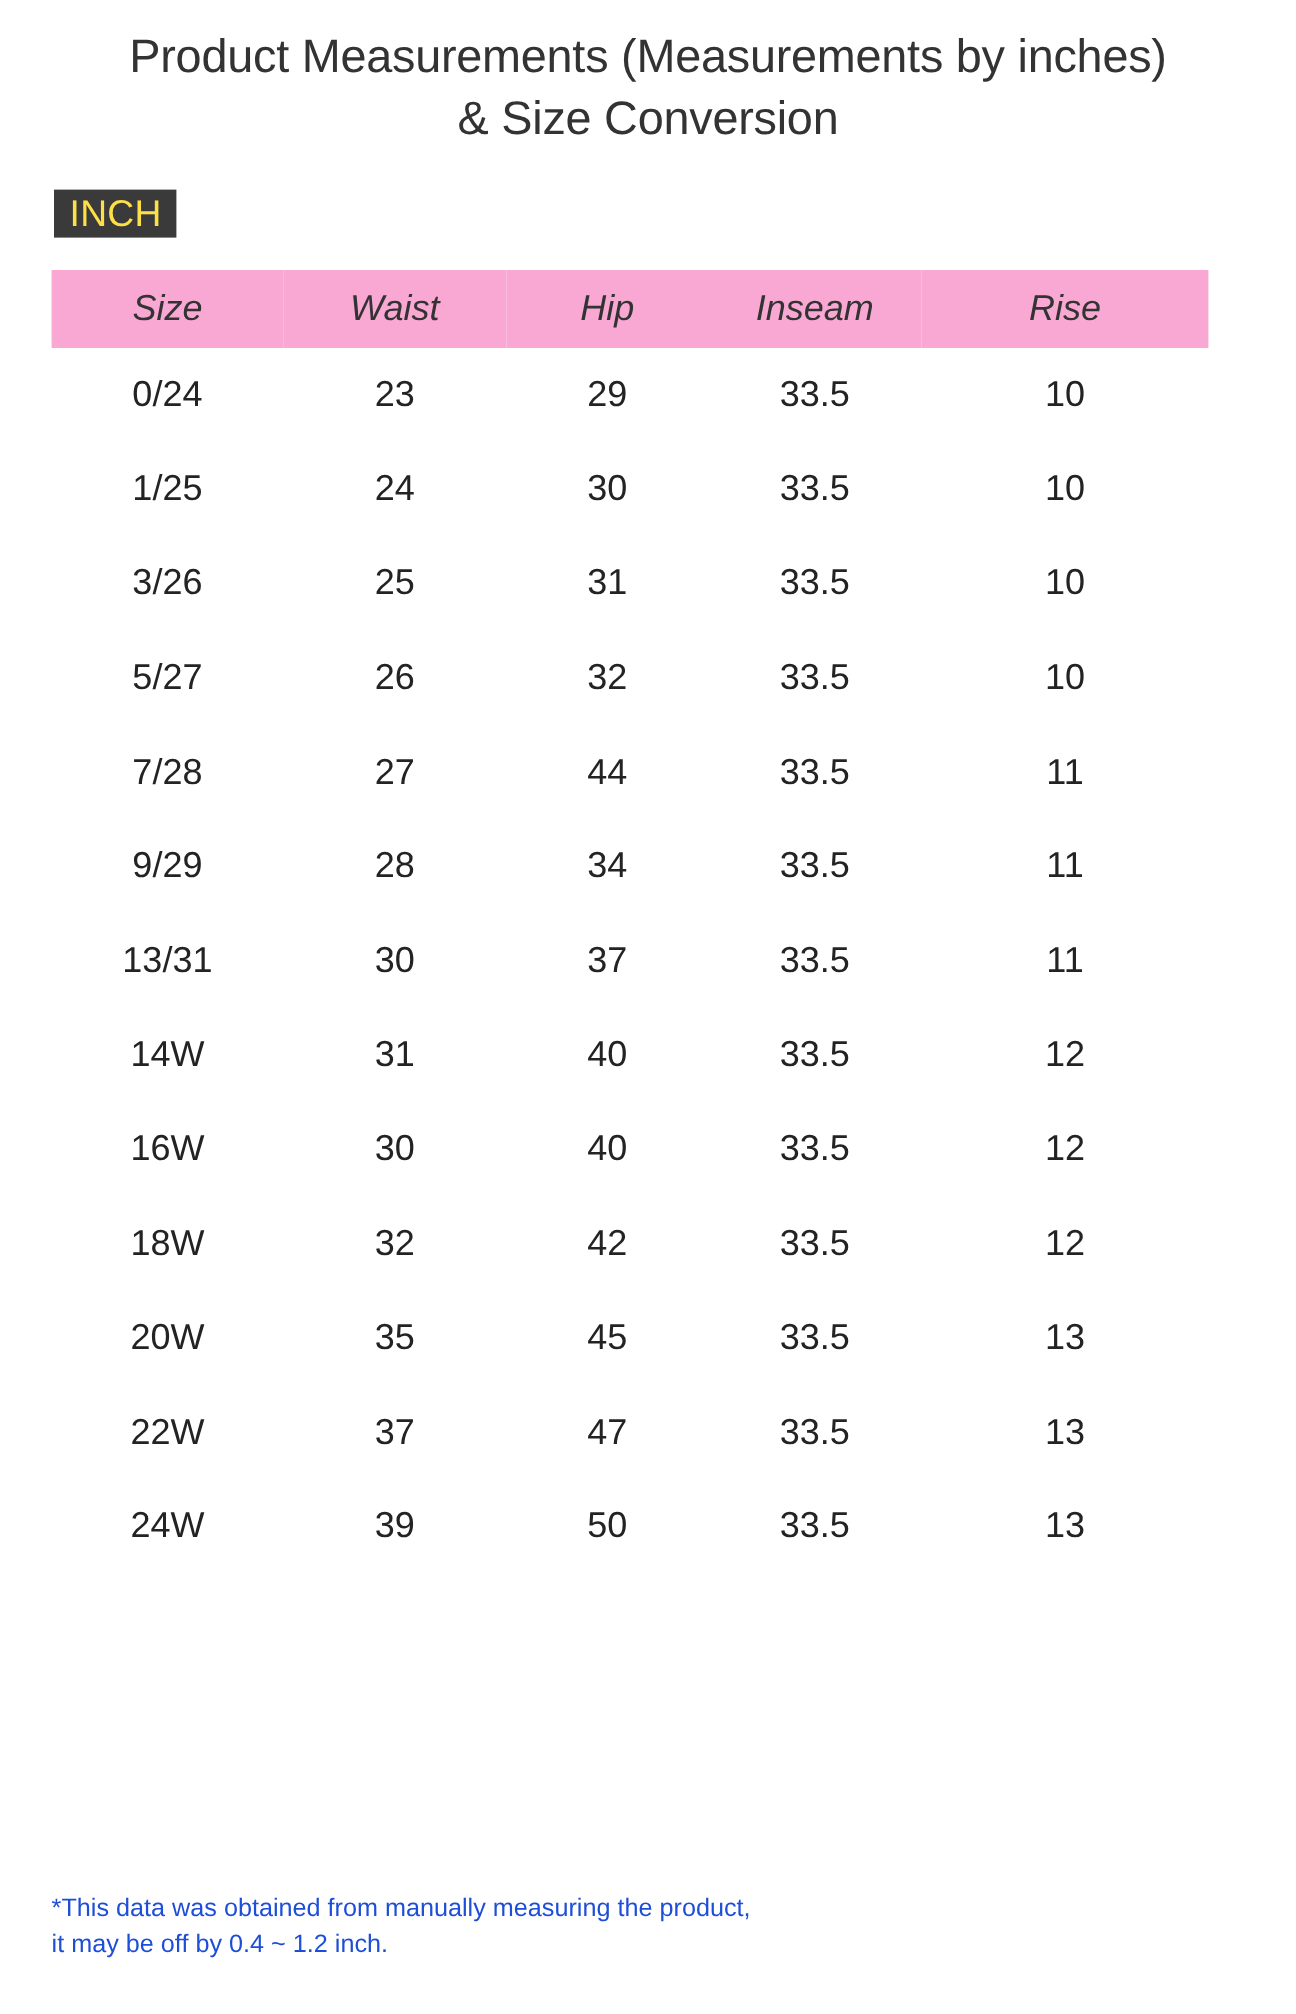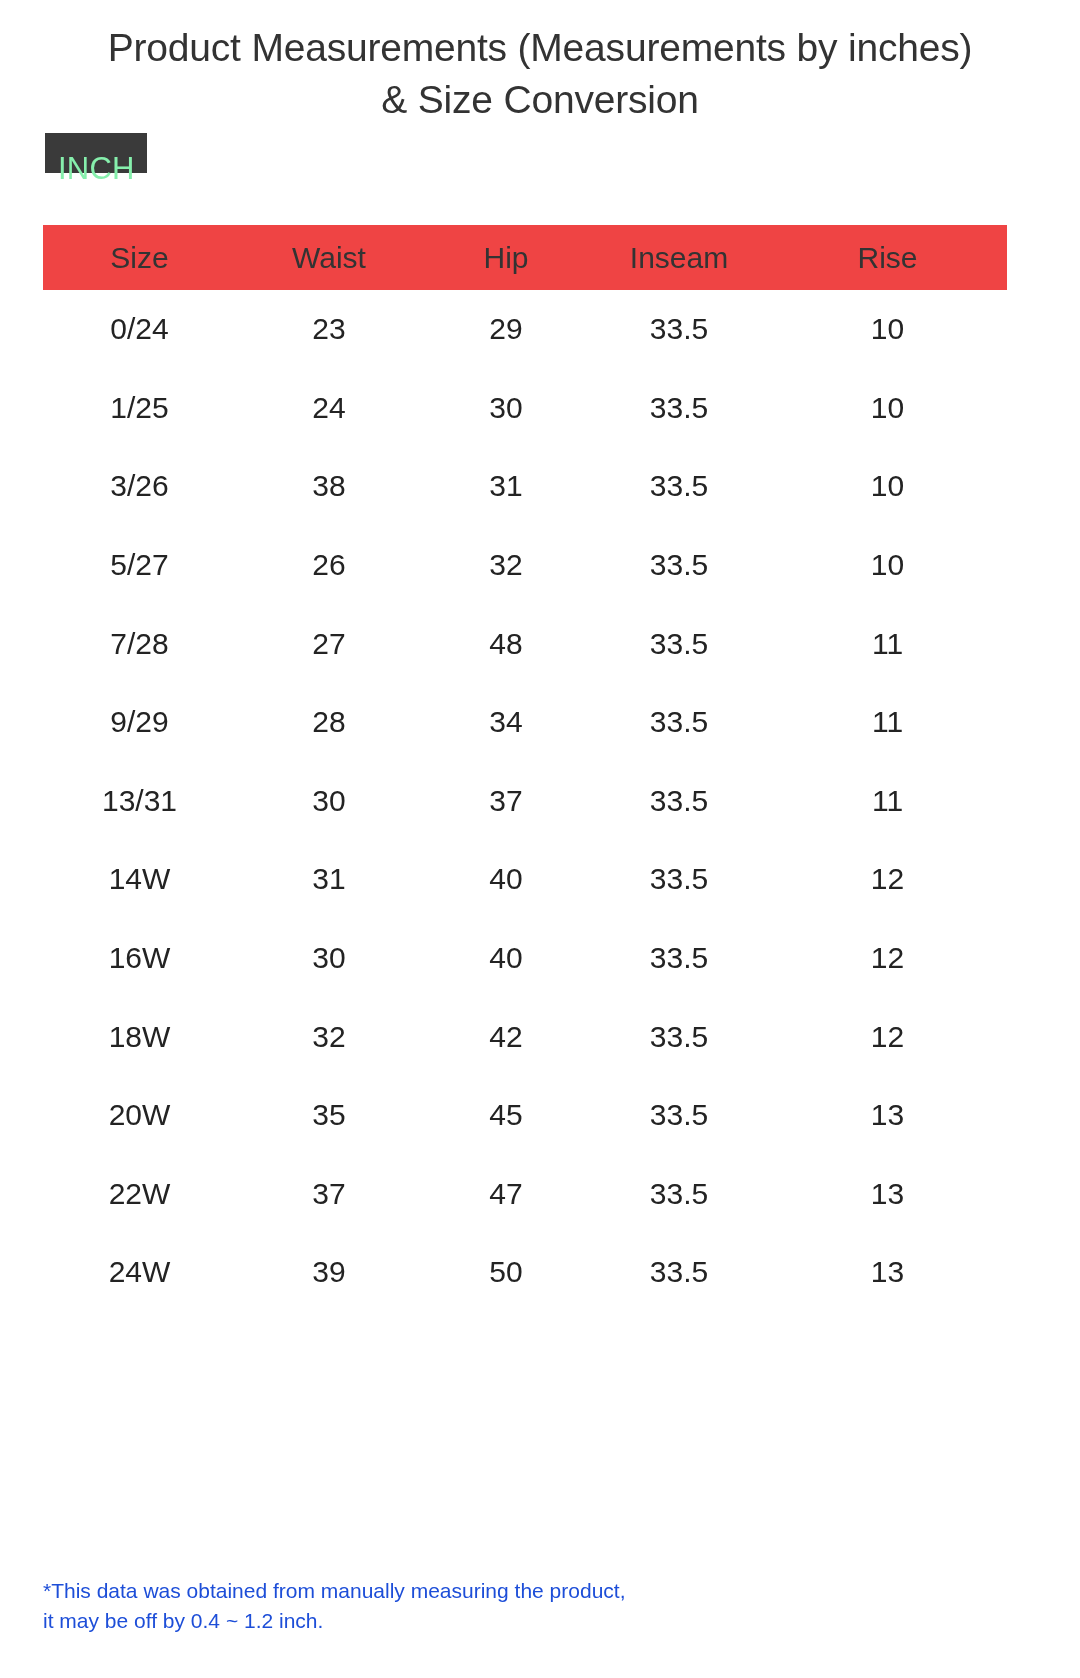--- a/index.html
+++ b/index.html
@@ -37,45 +37,46 @@
     font-weight: 400;
     line-height: 1.33;
     color: #333333;
     letter-spacing: -0.2px;
   }
 
   
   .unit-badge {
     position: absolute;
     left: 45px;
-    top: 133px;
+    top: 158px;
     height: 40px;
-    padding: 16px 12px 0 13px;
+    padding: 0 12px 0 13px;
     background: #3a3a3a;
-    color: #86efac;
+    color: #fde047;
     font-size: 31px;
     font-weight: 400;
     line-height: 40px;
     letter-spacing: 0.2px;
     display: inline-block;
     white-space: nowrap;
   }
 
   
   .size-table {
     position: absolute;
     left: 43px;
     top: 225px;
     width: 964px;
     border-collapse: collapse;
     table-layout: fixed;
   }
 
   .size-table thead tr {
-    background: #ef4444;
+    background: #f9a8d4;
+    font-style: italic;
   }
 
   .size-table th {
     height: 65px;
     font-size: 30px;
     font-weight: 400;
     color: #333333;
     text-align: center;
     vertical-align: middle;
     border: none;
@@ -159,36 +160,36 @@
         </tr>
         <tr>
           <td class="c-size">1/25</td>
           <td class="c-waist">24</td>
           <td class="c-hip">30</td>
           <td class="c-inseam">33.5</td>
           <td class="c-rise">10</td>
         </tr>
         <tr>
           <td class="c-size">3/26</td>
-          <td class="c-waist">38</td>
+          <td class="c-waist">25</td>
           <td class="c-hip">31</td>
           <td class="c-inseam">33.5</td>
           <td class="c-rise">10</td>
         </tr>
         <tr>
           <td class="c-size">5/27</td>
           <td class="c-waist">26</td>
           <td class="c-hip">32</td>
           <td class="c-inseam">33.5</td>
           <td class="c-rise">10</td>
         </tr>
         <tr>
           <td class="c-size">7/28</td>
           <td class="c-waist">27</td>
-          <td class="c-hip">48</td>
+          <td class="c-hip">44</td>
           <td class="c-inseam">33.5</td>
           <td class="c-rise">11</td>
         </tr>
         <tr>
           <td class="c-size">9/29</td>
           <td class="c-waist">28</td>
           <td class="c-hip">34</td>
           <td class="c-inseam">33.5</td>
           <td class="c-rise">11</td>
         </tr>

